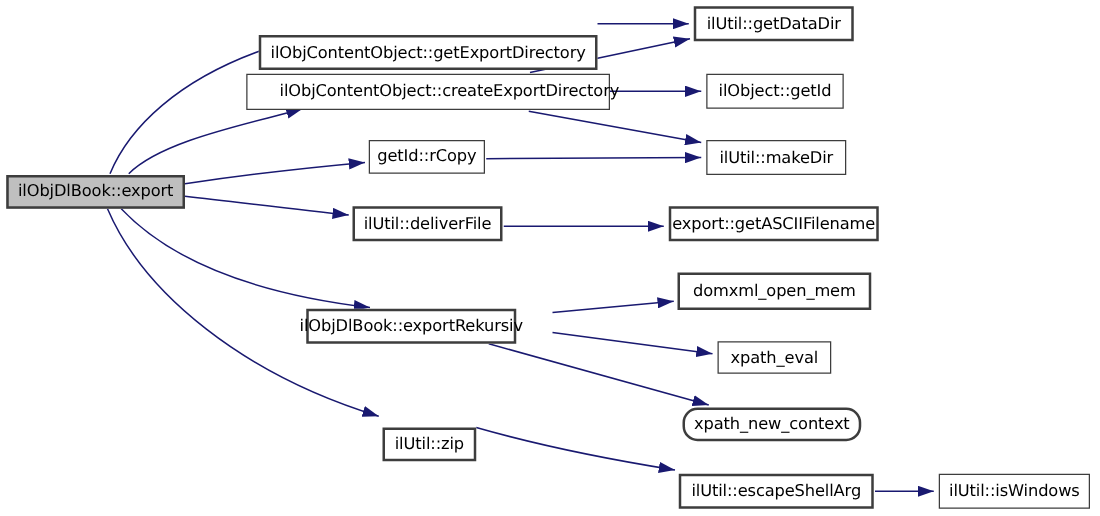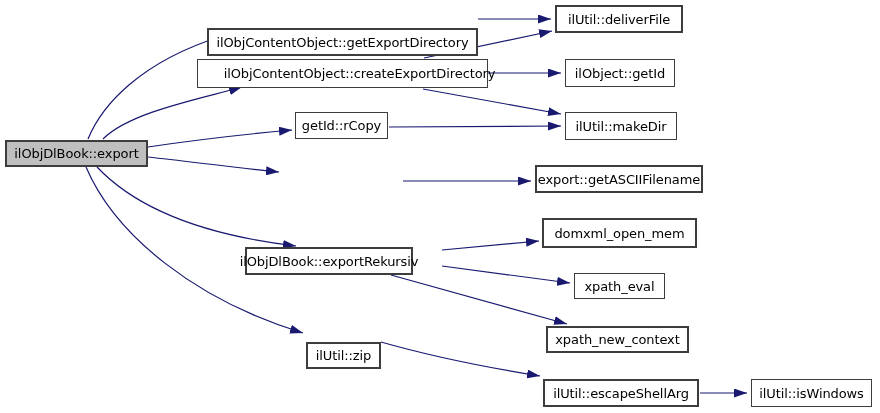--- a/index.html
+++ b/index.html
@@ -78,45 +78,48 @@
       </div>
       <div class="node" style="left: 207px; top: 5px; width: 271px; height: 28px; border-width: 2px; margin-top: 23px;">
         <span>ilObjContentObject::getExportDirectory</span>
       </div>
       <div class="node" style="left: 197px; top: 59px; width: 291px; height: 29px; border-width: 1px; padding-left: 34px;">
         <span>ilObjContentObject::createExportDirectory</span>
       </div>
       <div class="node" style="left: 295px; top: 112px; width: 93px; height: 27px; border-width: 1px;">
         <span>getId::rCopy</span>
       </div>
+      <div class="node" style="left: 282px; top: 165px; width: 120px; height: 28px; border-width: 2px;">
+        <span>ilUtil::deliverFile</span>
+      </div>
       <div class="node" style="left: 245px; top: 247px; width: 168px; height: 28px; border-width: 2px;">
         <span>ilObjDlBook::exportRekursiv</span>
       </div>
       <div class="node" style="left: 306px; top: 326px; width: 75px; height: 27px; border-width: 2px; margin-top: 16px;">
         <span>ilUtil::zip</span>
       </div>
       <div class="node" style="left: 555px; top: 5px; width: 128px; height: 28px; border-width: 2px;">
-        <span>ilUtil::deliverFile</span>
+        <span>ilUtil::getDataDir</span>
       </div>
       <div class="node" style="left: 565px; top: 59px; width: 110px; height: 28px; border-width: 1px;">
         <span>ilObject::getId</span>
       </div>
       <div class="node" style="left: 565px; top: 112px; width: 112px; height: 28px; border-width: 1px;">
         <span>ilUtil::makeDir</span>
       </div>
       <div class="node" style="left: 535px; top: 165px; width: 168px; height: 28px; border-width: 2px;">
         <span>export::getASCIIFilename</span>
       </div>
       <div class="node" style="left: 542px; top: 218px; width: 155px; height: 30px; border-width: 2px;">
         <span>domxml_open_mem</span>
       </div>
       <div class="node" style="left: 574px; top: 273px; width: 91px; height: 26px; border-width: 1px;">
         <span>xpath_eval</span>
       </div>
-      <div class="node" style="left: 546px; top: 326px; width: 143px; height: 27px; border-width: 2px;">
+      <div class="node" style="left: 546px; top: 326px; width: 143px; height: 27px; border-width: 2px; border-radius: 12px;">
         <span>xpath_new_context</span>
       </div>
       <div class="node" style="left: 543px; top: 379px; width: 156px; height: 28px; border-width: 2px;">
         <span>ilUtil::escapeShellArg</span>
       </div>
       <div class="node" style="left: 751px; top: 379px; width: 121px; height: 28px; border-width: 1px; text-align: right;">
         <span>ilUtil::isWindows</span>
       </div>
     </div>
 </div>

